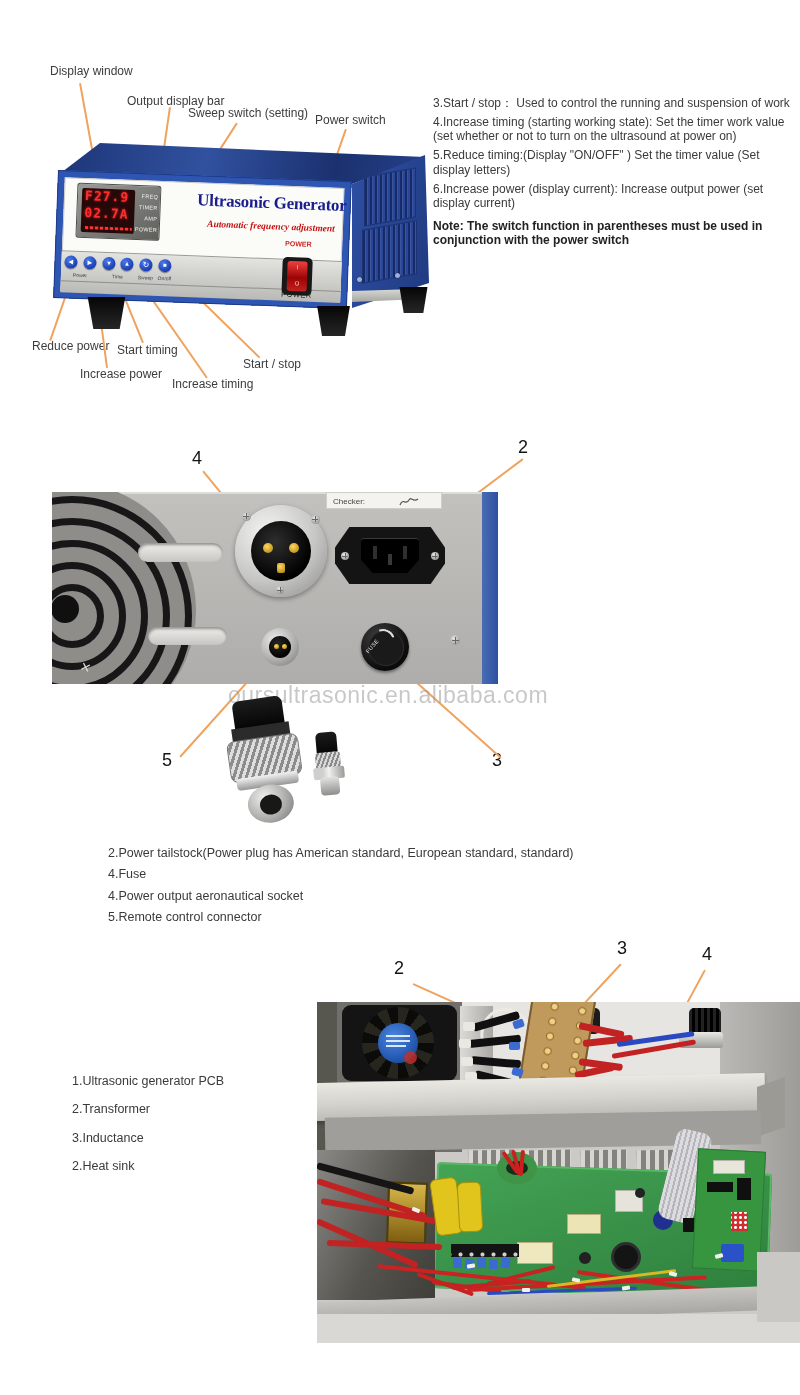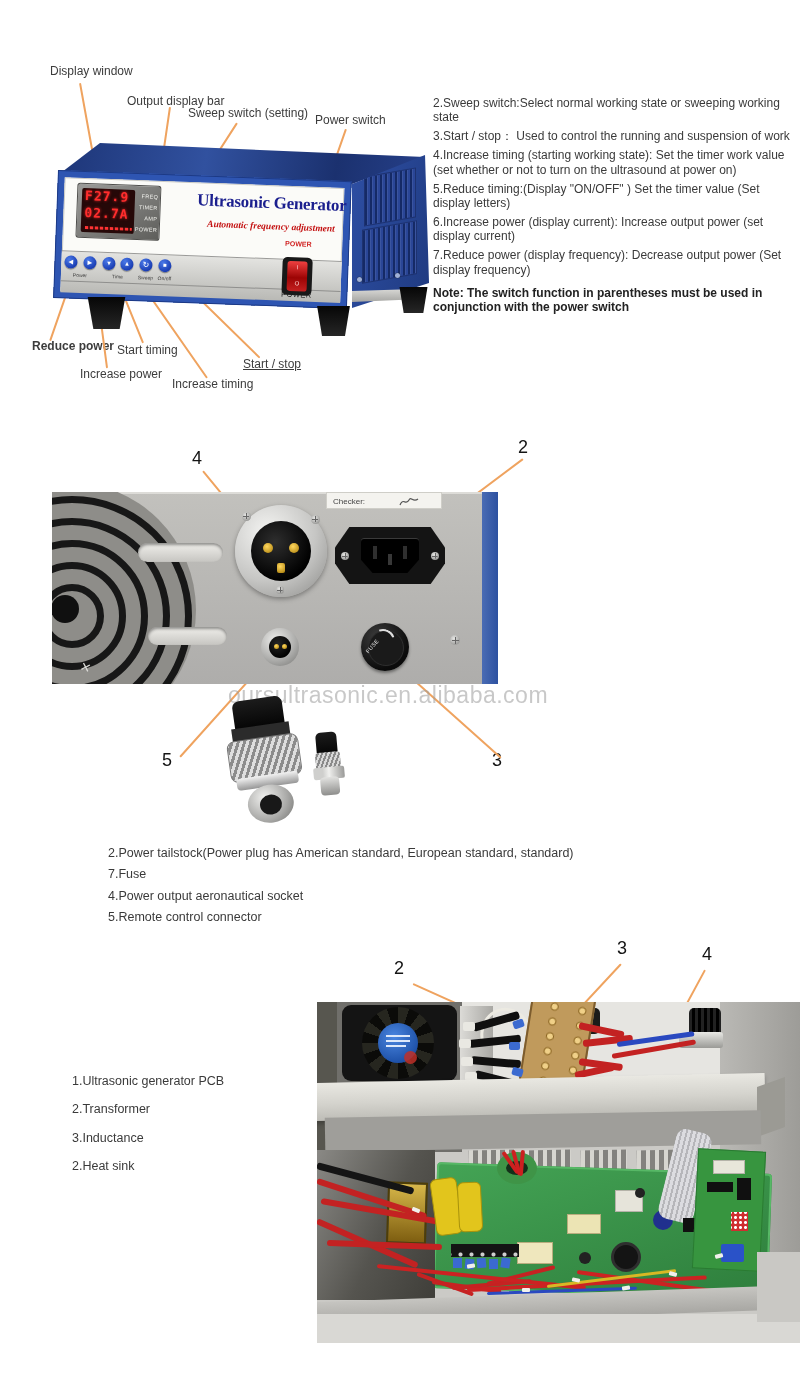--- a/index.html
+++ b/index.html
@@ -127,25 +127,25 @@
 <body>
 
 <div class="page">
 
   <section>
 
     <span class="callout" style="left:50px;top:64px;">Display window</span>
     <span class="callout" style="left:127px;top:94px;">Output display bar</span>
     <span class="callout" style="left:188px;top:106px;">Sweep switch (setting)</span>
     <span class="callout" style="left:315px;top:113px;">Power switch</span>
-    <span class="callout" style="left:32px;top:339px;font-weight:bold;">Reduce power</span>
+    <span class="callout" style="left:32px;top:339px;">Reduce power</span>
     <span class="callout" style="left:80px;top:367px;">Increase power</span>
     <span class="callout" style="left:117px;top:343px;">Start timing</span>
     <span class="callout" style="left:172px;top:377px;">Increase timing</span>
-    <span class="callout" style="left:243px;top:357px;text-decoration:underline;">Start / stop</span>
+    <span class="callout" style="left:243px;top:357px;">Start / stop</span>
 
     <div class="line" style="left:80px;top:82px;width:128px;transform:rotate(79.7deg);"></div>
     <div class="line" style="left:170px;top:106px;width:125px;transform:rotate(98.3deg);"></div>
     <div class="line" style="left:237px;top:122px;width:164px;transform:rotate(122.8deg);"></div>
     <div class="line" style="left:346px;top:128px;width:130px;transform:rotate(109.3deg);"></div>
     <div class="line" style="left:75px;top:268px;width:76px;transform:rotate(109.1deg);"></div>
     <div class="line" style="left:94px;top:268px;width:100px;transform:rotate(82.5deg);"></div>
     <div class="line" style="left:113px;top:268px;width:80px;transform:rotate(67.9deg);"></div>
     <div class="line" style="left:131px;top:268px;width:133px;transform:rotate(55.1deg);"></div>
     <div class="line" style="left:169px;top:268px;width:127px;transform:rotate(44.4deg);"></div>
@@ -201,26 +201,24 @@
         <div class="pw-blk">POWER</div>
       </div>
     </div>
     <div class="lip"></div>
     <div class="foot" style="left:83px;top:297px;width:47px;height:32px;"></div>
     <div class="foot" style="left:313px;top:306px;width:41px;height:30px;"></div>
     <div class="foot" style="left:396px;top:287px;width:35px;height:26px;"></div>
   </section>
 
   <div class="instr">
-    <p>2.Sweep switch:Select normal working state or sweeping working state</p>
     <p>3.Start / stop： Used to control the running and suspension of work</p>
     <p>4.Increase timing (starting working state): Set the timer work value (set whether or not to turn on the ultrasound at power on)</p>
     <p>5.Reduce timing:(Display "ON/OFF" ) Set the timer value (Set display letters)</p>
     <p>6.Increase power (display current): Increase output power (set display current)</p>
-    <p>7.Reduce power (display frequency): Decrease output power (Set display frequency)</p>
     <p class="note">Note: The switch function in parentheses must be used in conjunction with the power switch</p>
   </div>
 
   <section>
     <span class="num" style="left:192px;top:448px;">4</span>
     <span class="num" style="left:518px;top:437px;">2</span>
     <span class="num" style="left:162px;top:750px;">5</span>
     <span class="num" style="left:492px;top:750px;">3</span>
 
     <div class="line" style="left:203px;top:470px;width:100px;transform:rotate(50.7deg);"></div>
@@ -299,21 +297,21 @@
     </div>
     <div class="conn-small">
       <div class="cs-cap"></div>
       <div class="cs-body"></div>
       <div class="cs-nut"></div>
       <div class="cs-tip"></div>
     </div>
 
     <div class="rear-list">
       <p>2.Power tailstock(Power plug has American standard, European standard, standard)</p>
-      <p>7.Fuse</p>
+      <p>4.Fuse</p>
       <p>4.Power output aeronautical socket</p>
       <p>5.Remote control connector</p>
     </div>
   </section>
 
   <section>
     <span class="num" style="left:394px;top:958px;">2</span>
     <span class="num" style="left:617px;top:938px;">3</span>
     <span class="num" style="left:702px;top:944px;">4</span>
     <span class="num" style="left:398px;top:1324px;">1</span>

